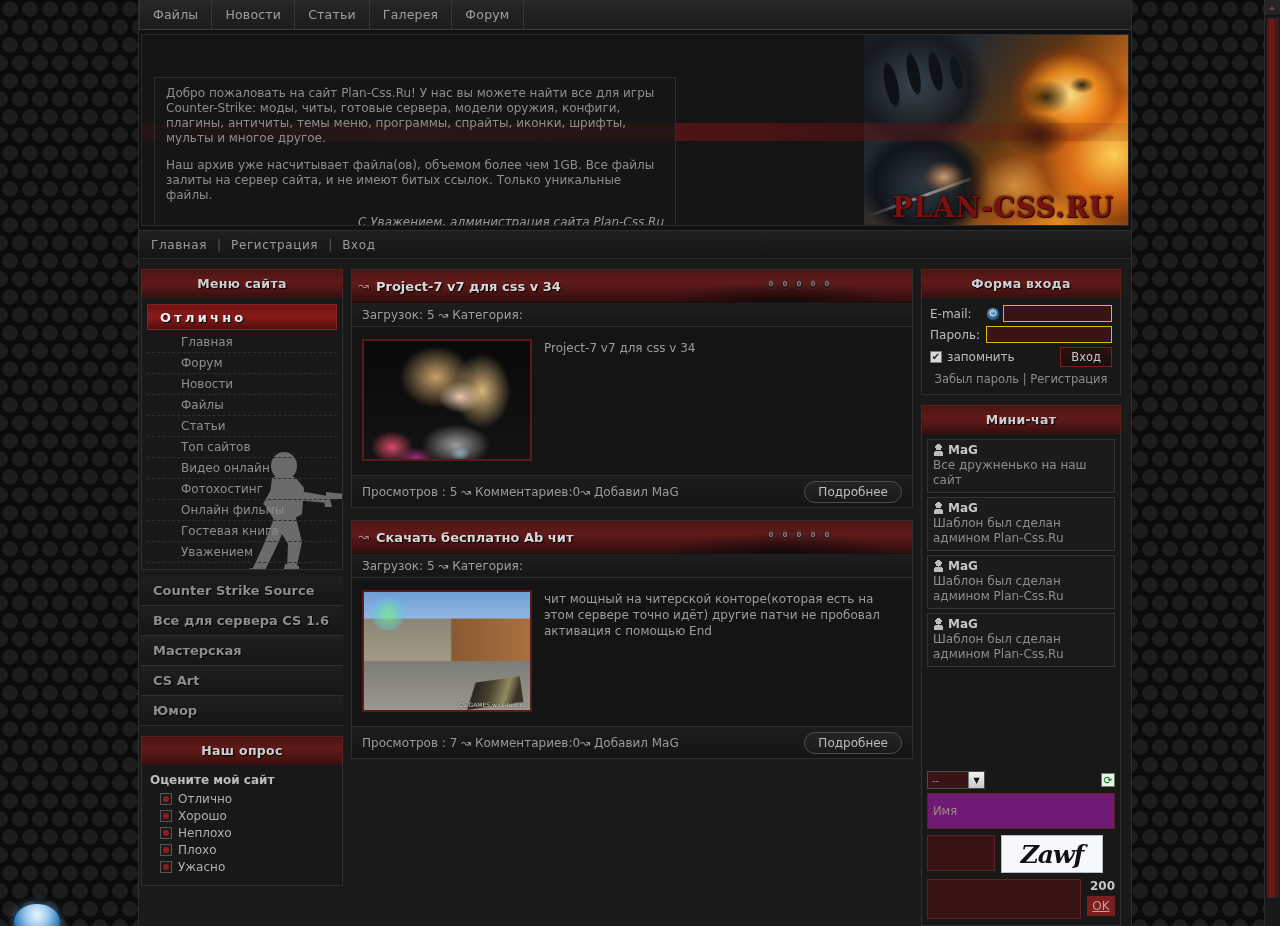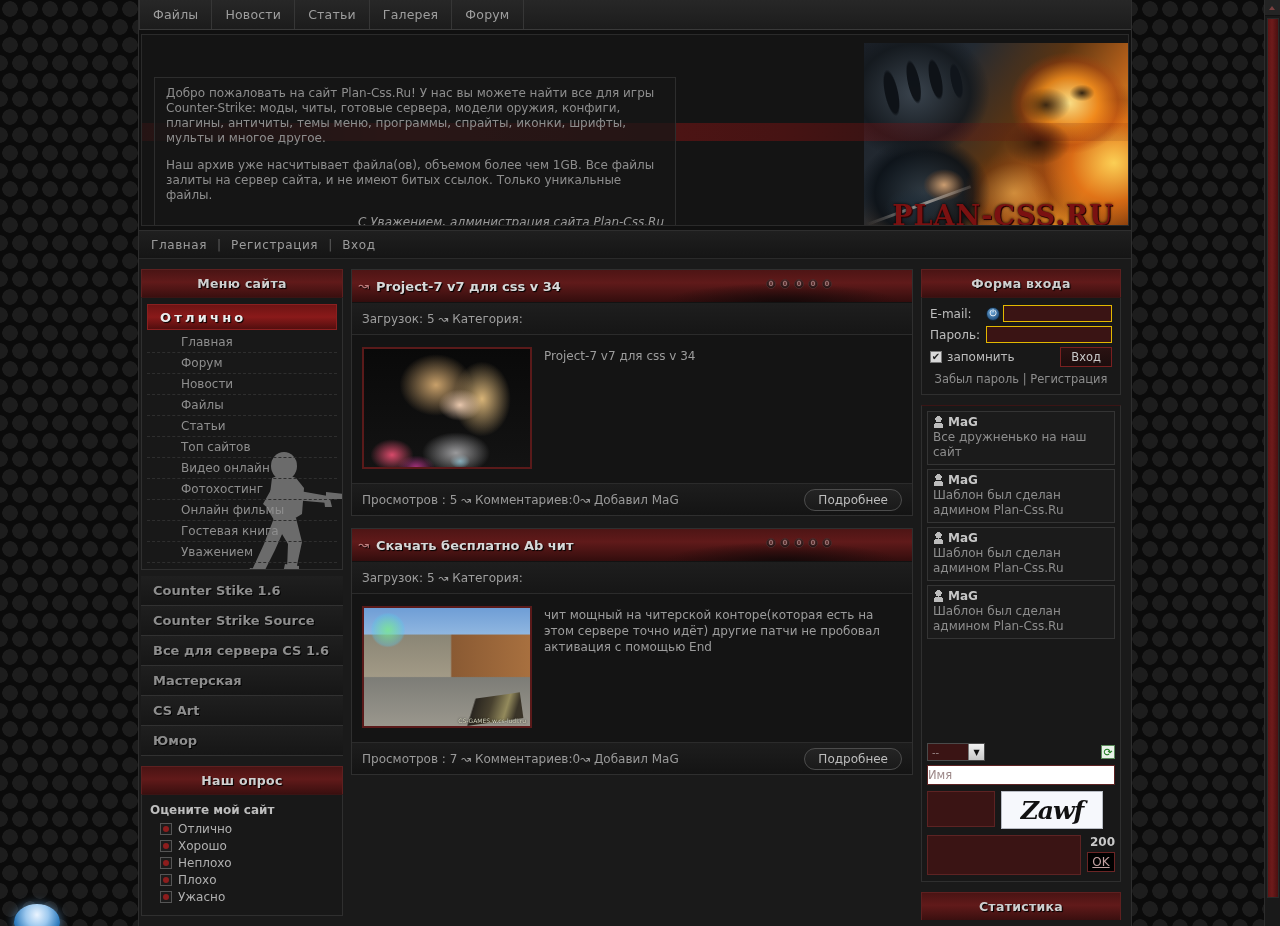--- a/index.html
+++ b/index.html
@@ -84,21 +84,21 @@
     overflow: hidden;
   }
   #header-inner {
     position: absolute; left: 2px; top: 4px; right: 2px; bottom: 4px;
     background: #141414;
     border: 1px solid #2a2a2a;
     overflow: hidden;
   }
   
   #art {
-    position: absolute; right: 0; top: 8px; width: 264px; height: 190px;
+    position: absolute; right: 0; top: 0; width: 264px; height: 190px;
     background:
       radial-gradient(ellipse 70px 60px at 205px 60px, rgba(255,230,140,.95), rgba(255,150,30,.78) 42%, rgba(170,60,10,.35) 70%, rgba(0,0,0,0) 85%),
       radial-gradient(ellipse 95px 85px at 250px 120px, rgba(255,215,90,.9), rgba(230,110,20,.7) 45%, rgba(120,40,5,.3) 75%, rgba(0,0,0,0) 92%),
       radial-gradient(ellipse 60px 50px at 150px 150px, rgba(255,190,90,.55), rgba(140,60,10,.25) 60%, rgba(0,0,0,0) 85%),
       radial-gradient(ellipse 80px 70px at 50px 50px, rgba(60,70,80,.9), rgba(20,25,30,.9) 70%, rgba(0,0,0,0) 95%),
       radial-gradient(ellipse 70px 60px at 60px 150px, rgba(45,60,72,.85), rgba(12,18,24,.9) 70%, rgba(0,0,0,0) 95%),
       linear-gradient(125deg, #1b2028 0%, #232a32 28%, #5a3412 52%, #b5601a 70%, #e08a22 82%, #8a4410 100%);
   }
   #art:before { 
     content:""; position:absolute; left:10px; top:6px; width:110px; height:85px;
@@ -302,21 +302,21 @@
   }
   .stars { position: absolute; right: 80px; top: 9px; display: flex; gap: 4px; z-index: 3; }
   .star {
     width: 10px; height: 10px; border-radius: 50%;
     background: radial-gradient(circle at 50% 40%, #6d3a3a, #241414 70%);
     border: 1px solid #4a2828;
     display:flex; align-items:center; justify-content:center;
     font-size: 7px; color: #b89090; line-height: 1;
   }
   .art-sub {
-    height: 32px;
+    height: 24px;
     display: flex; align-items: center;
     padding-left: 10px;
     background: linear-gradient(to bottom, #1e1e1e, #161616);
     border-bottom: 1px solid #2b2b2b;
     color: #9e9e9e;
     font-size: 12px;
   }
   .art-body { display: flex; padding: 12px 10px; min-height: 148px; background: #141414; }
   .thumb {
     width: 170px; height: 122px;
@@ -442,41 +442,41 @@
     border-left: 1px solid #777;
     display:flex; align-items:center; justify-content:center;
     color: #111; font-size: 8px;
   }
   .refresh-ico {
     width: 14px; height: 14px; background: #e9f2e9; border: 1px solid #5a8a5a;
     display:flex; align-items:center; justify-content:center;
     color: #1c7a1c; font-size: 11px; line-height:1; cursor:pointer;
   }
   .name-input {
-    width: 100%; height: 20px; margin-top: 4px;
-    background: #ffffff; border: 1px solid #5d2323;
-    color: #9c8888; font-size: 11.5px; 
+    width: 100%; height: 36px; margin-top: 4px;
+    background: #701a75; border: 1px solid #5d2323;
+    color: #9c8888; font-size: 11.5px; padding-left: 5px;
     display:flex; align-items:center;
   }
   .cap-row { display:flex; align-items:flex-start; gap: 6px; margin-top: 6px; }
   .cap-input { width: 68px; height: 36px; background:#3a1414; border:1px solid #5d2323; }
   .cap-img {
     width: 102px; height: 38px; background: #f6f8fc; border: 1px solid #b8bcc4;
     display:flex; align-items:center; justify-content:center;
     font-family: "DejaVu Serif","Liberation Serif",serif;
     font-weight: bold; font-size: 25px; color: #111;
     font-style: italic; letter-spacing: -1px;
   }
   .msg-row { display:flex; gap: 6px; margin-top: 6px; }
   .msg-box { width: 156px; height: 40px; background: #3a1414; border: 1px solid #5d2323; }
   .msg-side { flex:1; display:flex; flex-direction:column; align-items:flex-end; }
   .counter { color: #c9c9c9; font-weight: bold; font-size: 12px; }
   .ok-btn {
     margin-top: 3px; width: 28px; height: 20px;
-    background: #000000; border: 1px solid #6b2525;
+    background: #7f1d1d; border: 1px solid #6b2525;
     color: #c1a0a0; font-size: 12px;
     display:flex; align-items:center; justify-content:center;
     cursor: pointer;
     text-decoration: underline;
   }
 
   
   #orb {
     position: absolute; left: 14px; bottom: -14px;
     width: 46px; height: 36px; border-radius: 50%;
@@ -573,21 +573,20 @@
             <a class="menu-link">Топ сайтов</a>
             <a class="menu-link">Видео онлайн</a>
             <a class="menu-link">Фотохостинг</a>
             <a class="menu-link">Онлайн фильмы</a>
             <a class="menu-link">Гостевая книга</a>
             <a class="menu-link">Уважением</a>
           </div>
         </div>
 
         <div class="block" style="margin-top:-4px;">
-          <div class="cat-item">Counter Stike 1.6</div>
           <div class="cat-item">Counter Strike Source</div>
           <div class="cat-item">Все для сервера CS 1.6</div>
           <div class="cat-item">Мастерская</div>
           <div class="cat-item">CS Art</div>
           <div class="cat-item">Юмор</div>
         </div>
 
         <div class="block">
           <div class="block-title">Наш опрос</div>
           <div class="block-body" id="poll-body">
@@ -704,20 +703,21 @@
             </div>
             <div class="login-links">
               <a>Забыл пароль</a>
               <span>|</span>
               <a>Регистрация</a>
             </div>
           </div>
         </div>
 
         <div class="block">
+          <div class="block-title">Мини-чат</div>
           <div class="block-body" id="chat-body">
 
             <div class="chat-msg">
               <div class="chat-user">
                 <span class="user-ico"></span>
                 <span class="chat-name">MaG</span>
               </div>
               <div class="chat-text">Все дружненько на наш сайт</div>
             </div>
 

